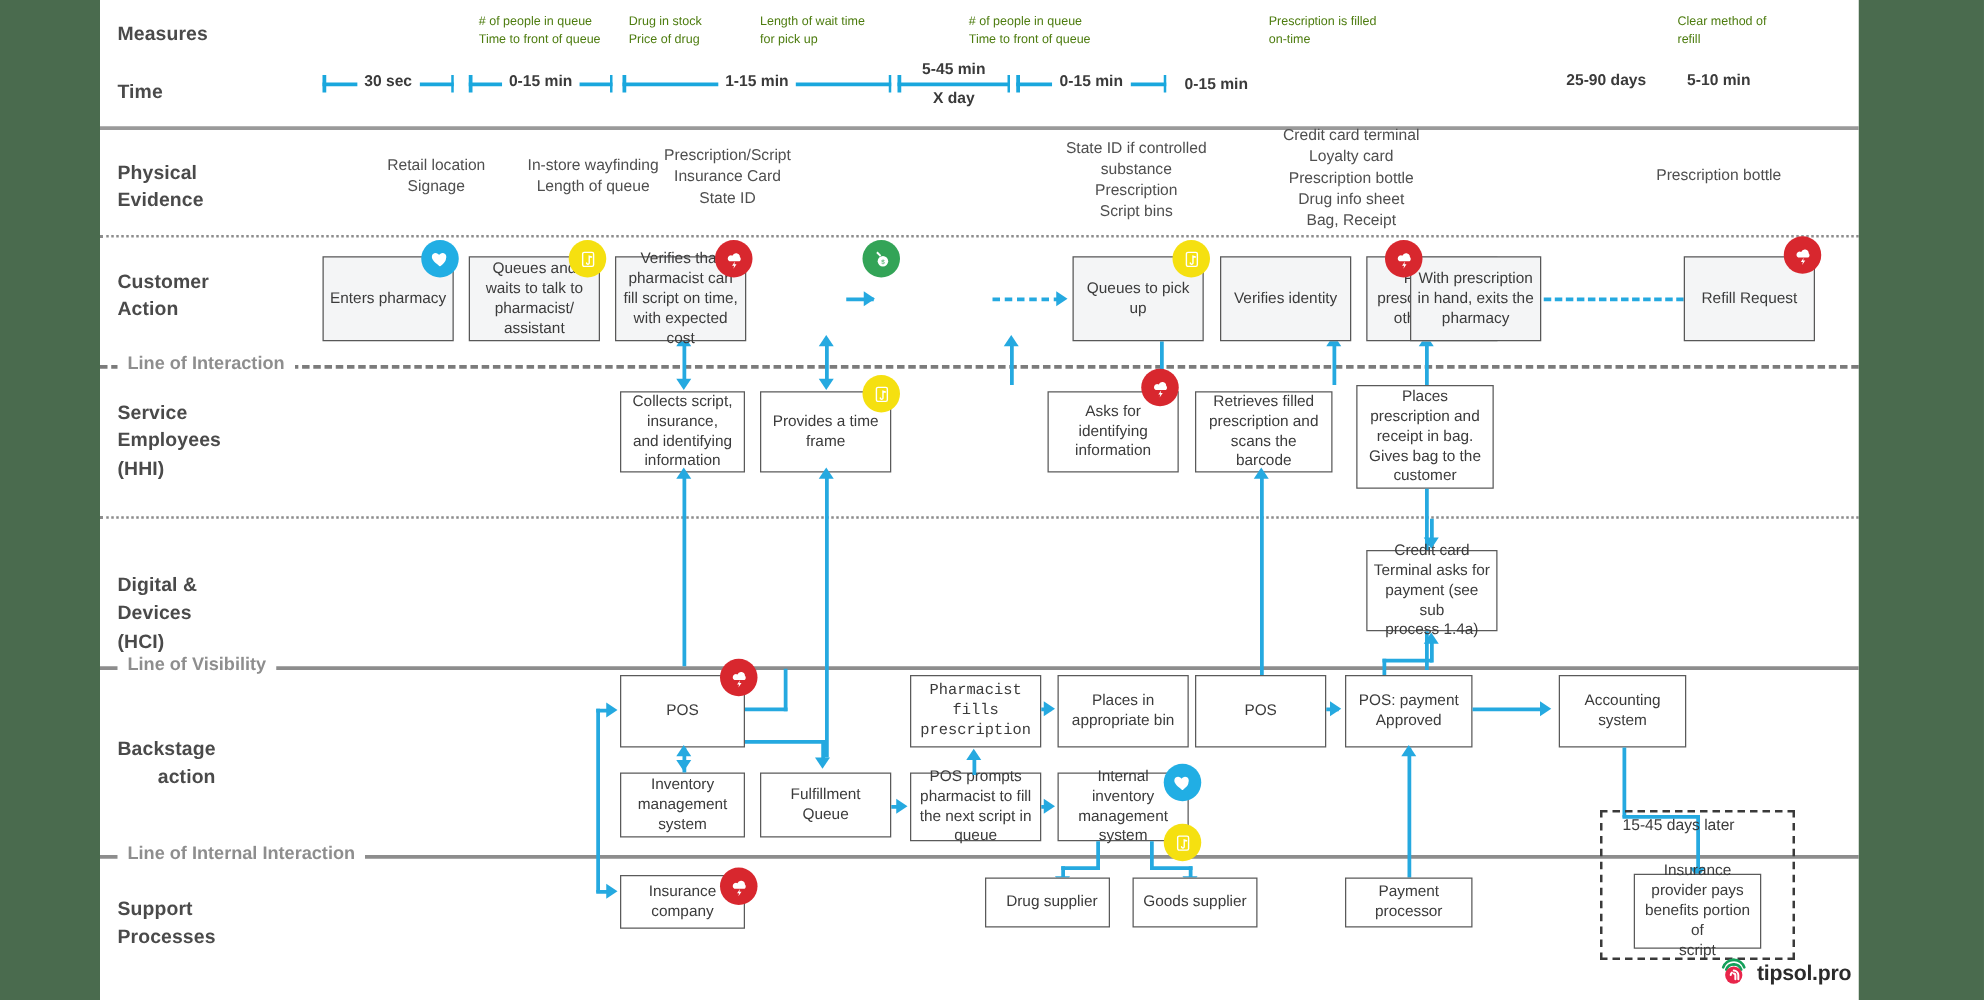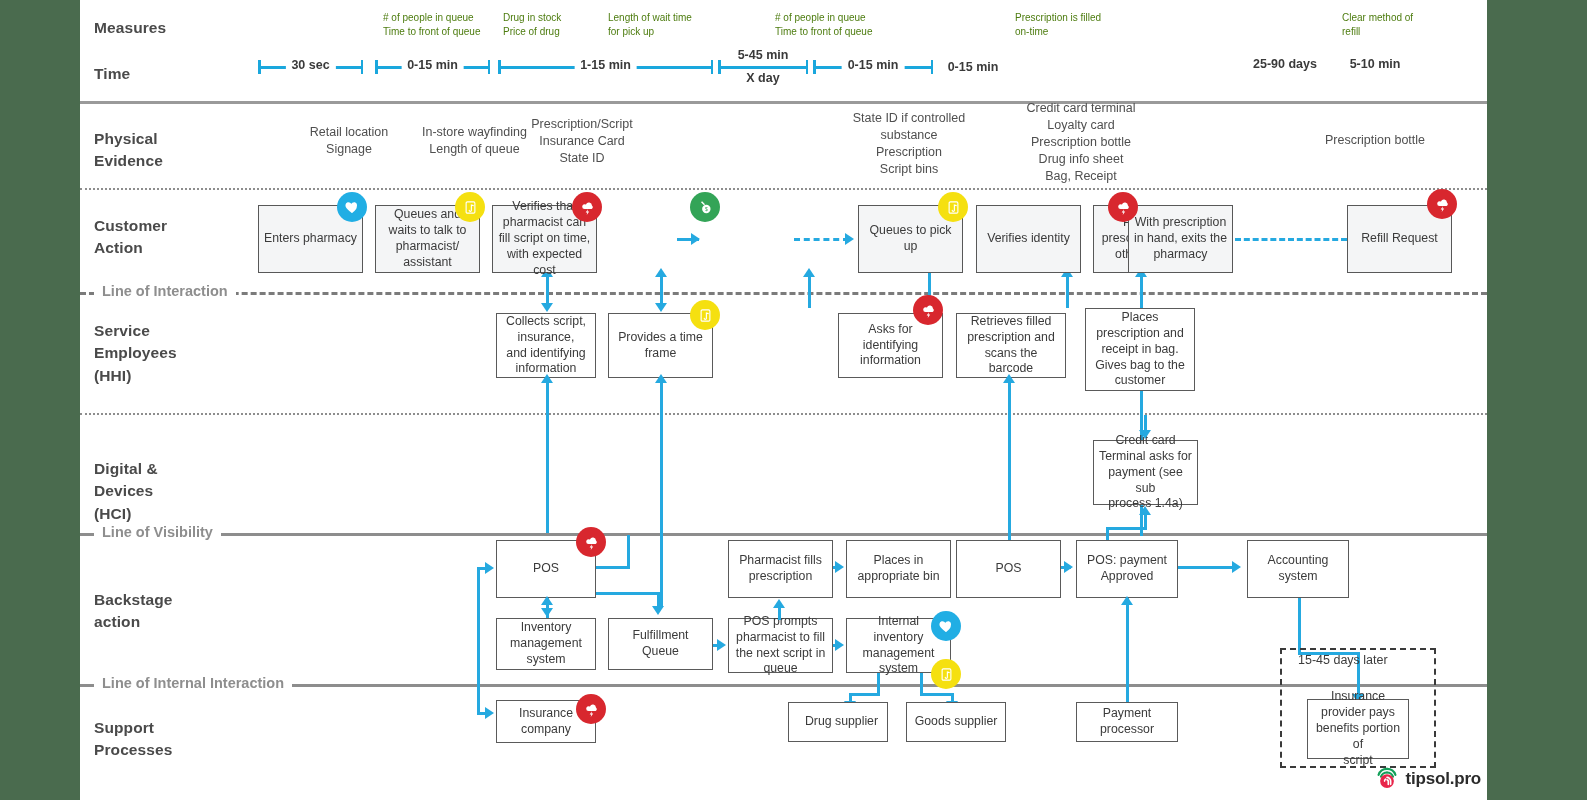--- a/index.html
+++ b/index.html
@@ -155,21 +155,21 @@
     <div class="rowlabel" style="left:14px; top:128px;">Physical
 Evidence</div>
     <div class="rowlabel" style="left:14px; top:215px;">Customer
 Action</div>
     <div class="rowlabel" style="left:14px; top:320px;">Service
 Employees
 (HHI)</div>
     <div class="rowlabel" style="left:14px; top:439px;margin-top:19px;">Digital &amp;
 Devices
 (HCI)</div>
-    <div class="rowlabel" style="left:14px; top:589px;">Backstage
+    <div class="rowlabel" style="left:14px; top:589px;text-align:right;">Backstage
 action</div>
     <div class="rowlabel" style="left:14px; top:717px;">Support
 Processes</div>
 
     <div class="sep-solid-thick" style="top:101px;"></div>
     <div class="sep-dotted" style="top:188px;"></div>
     <div class="sep-dashed" style="top:292px;"></div>
     <div class="line-name" style="left:14px; top:283px;">Line of Interaction</div>
     <div class="sep-dotted" style="top:413px;"></div>
     <div class="sep-gray" style="top:533px;"></div>
@@ -390,21 +390,21 @@
     <div class="badge storm" style="left:496px; top:527px;">
       <svg width="17" height="17" viewBox="0 0 24 24" fill="#fff">
           <path d="M18.3 9.2a4.4 4.4 0 0 0-8.5-1.4A3.6 3.6 0 0 0 4.5 11a3.3 3.3 0 0 0 3.3 3.2h10A3.3 3.3 0 0 0 18.3 9.2z"></path>
           <path d="M12.7 14.5l-3.3 4.6h2.3l-.8 3.4 3.5-4.9h-2.4z"></path>
         </svg>
     </div>
     <div class="box" style="left:416px; top:618px; width:100px; height:52px;">Inventory
 management
 system</div>
     <div class="box" style="left:528px; top:618px; width:105px; height:52px;">Fulfillment Queue</div>
-    <div class="box" style="left:648px; top:540px; width:105px; height:58px;">Pharmacist fills
+    <div class="box" style="left:648px; top:540px; width:105px; height:58px;font-family:Liberation Mono, monospace;">Pharmacist fills
 prescription</div>
     <div class="box" style="left:648px; top:618px; width:105px; height:55px;">POS prompts
 pharmacist to fill
 the next script in
 queue</div>
     <div class="box" style="left:766px; top:540px; width:105px; height:58px;">Places in
 appropriate bin</div>
     <div class="box" style="left:766px; top:618px; width:105px; height:55px;">Internal inventory
 management
 system</div>

